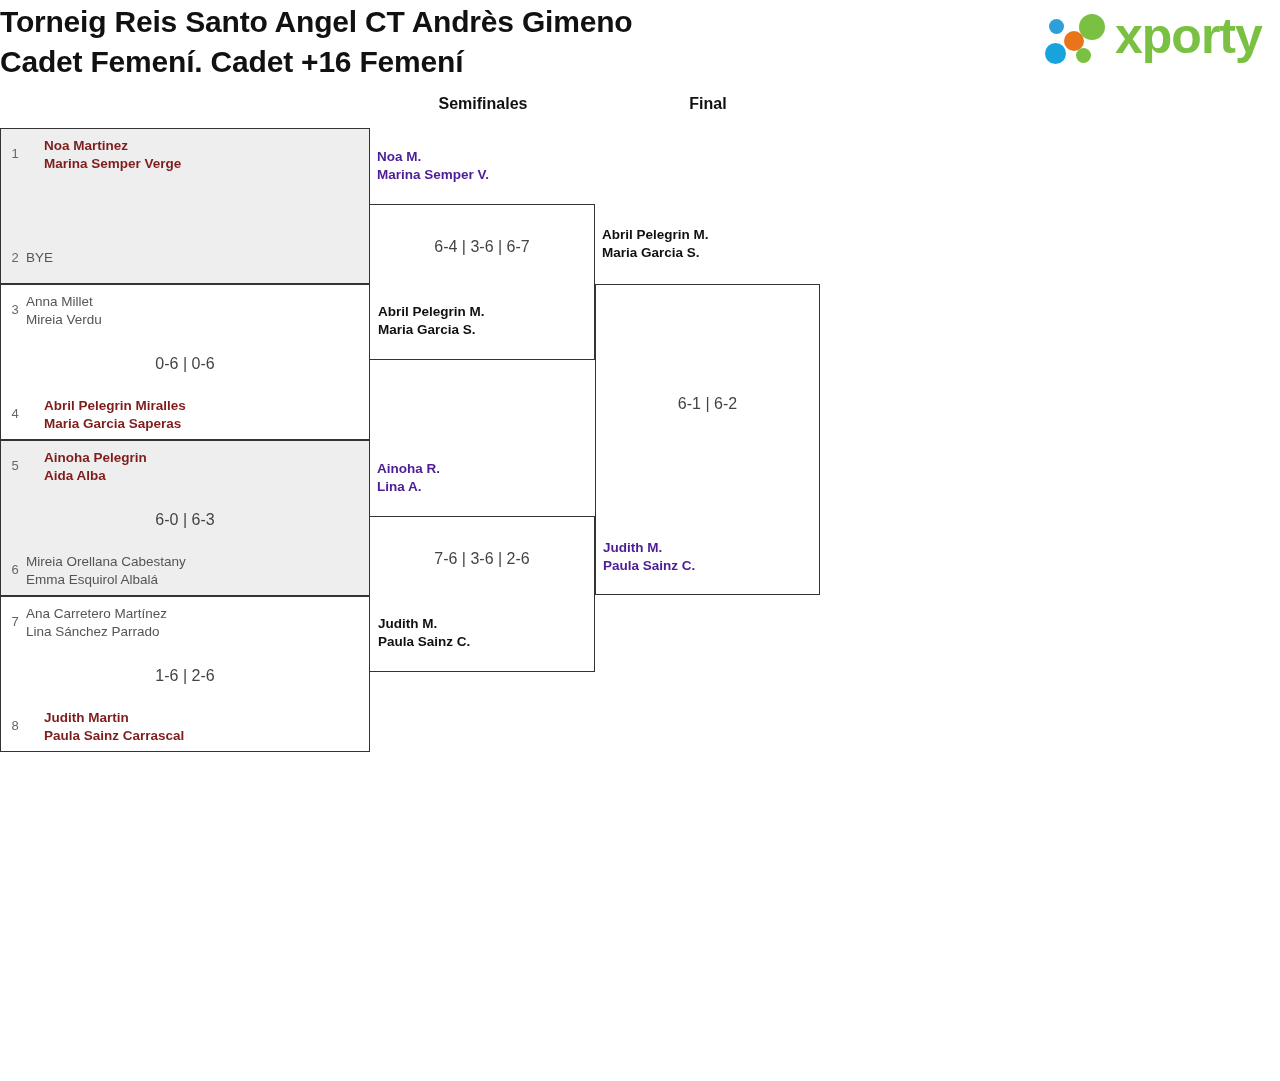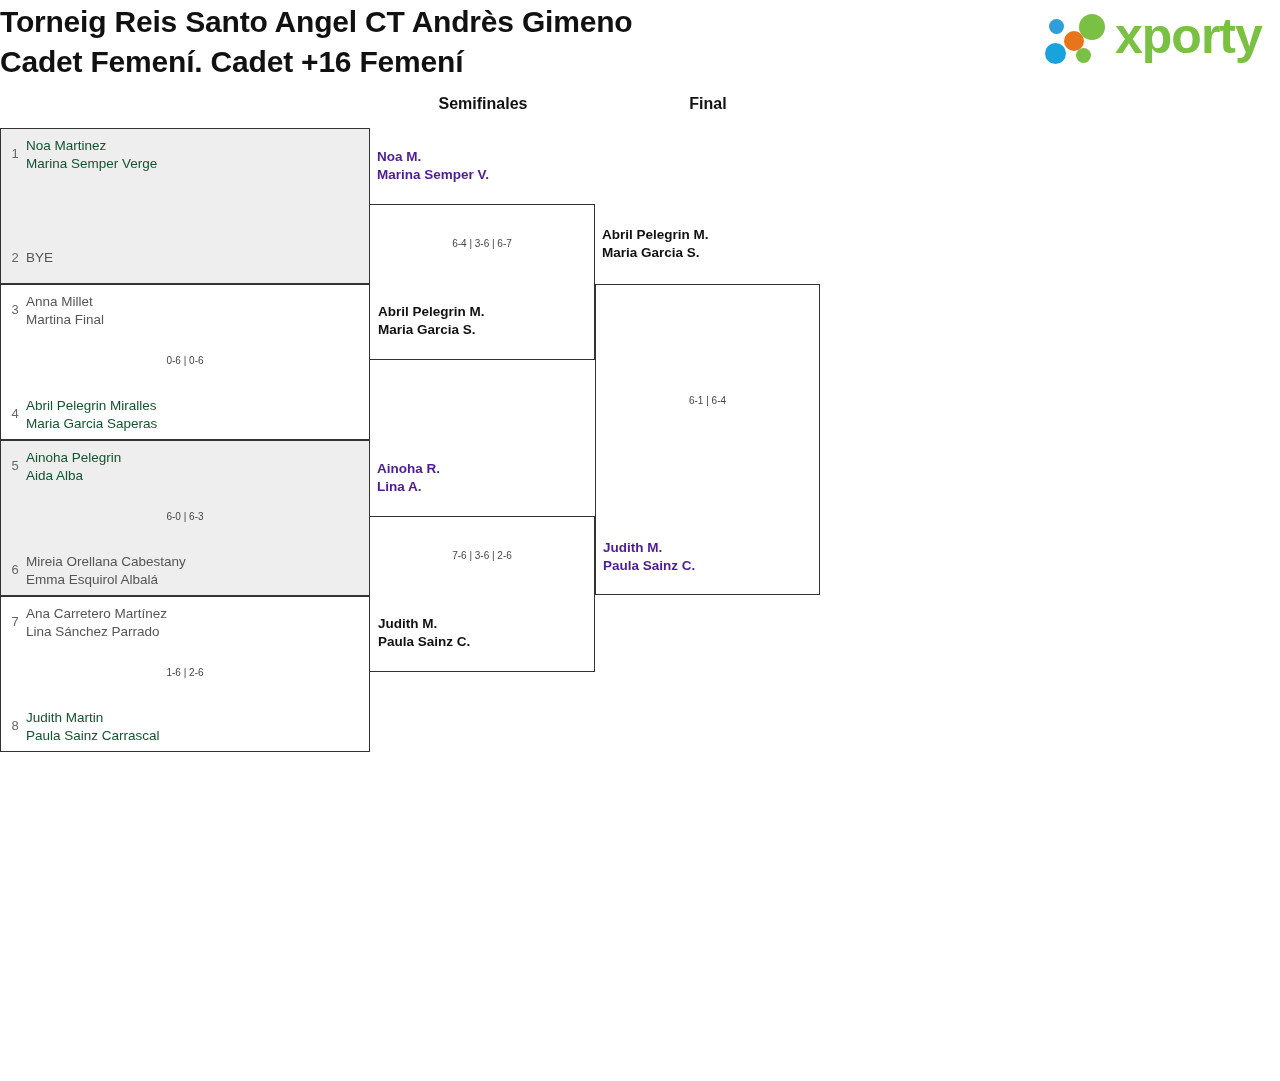--- a/index.html
+++ b/index.html
@@ -47,27 +47,27 @@
   .fn{border:1px solid #333333;background:#ffffff;}
 
   .seed{
     position:absolute;left:7px;
     font-size:13px;color:#666666;width:14px;text-align:center;
   }
   .team{
     position:absolute;left:25px;right:6px;
     font-size:13.5px;line-height:18px;
   }
-  .team.win{font-weight:normal;color:#14532d;}
+  .team.win{font-weight:bold;color:#7f1d1d;margin-left:18px;}
   .team.lose{font-weight:normal;color:#555555;}
   .team .ln{white-space:nowrap;}
 
   .score{
     position:absolute;left:0;right:0;
-    text-align:center;font-size:10px;color:#444444;
+    text-align:center;font-size:16px;color:#444444;
   }
 
   
   .out-team{
     position:absolute;
     font-size:13.5px;line-height:18px;
   }
   .out-team.win{font-weight:bold;color:#111111;}
   .out-team.lose{font-weight:bold;color:#4c1d95;}
   .out-team .ln{white-space:nowrap;}
@@ -107,21 +107,21 @@
     <div class="team lose" style="top:120px;">
       <div class="ln">BYE</div>
       <div class="ln"></div>
     </div>
   </div>
 
   <div class="box qf" style="left:0px;top:284px;width:370px;height:156px;">
     <div class="seed" style="top:17px;">3</div>
     <div class="team lose" style="top:8px;">
       <div class="ln">Anna Millet</div>
-      <div class="ln">Martina Final</div>
+      <div class="ln">Mireia Verdu</div>
     </div>
     <div class="score" style="top:70px;">0-6 | 0-6</div>
     <div class="seed" style="top:121px;">4</div>
     <div class="team win" style="top:112px;">
       <div class="ln">Abril Pelegrin Miralles</div>
       <div class="ln">Maria Garcia Saperas</div>
     </div>
   </div>
 
   <div class="box qf shaded" style="left:0px;top:440px;width:370px;height:156px;">
@@ -177,20 +177,20 @@
       <div class="ln">Paula Sainz C.</div>
     </div>
   </div>
 
   <div class="out-team win" style="left:602px;top:226px;">
     <div class="ln">Abril Pelegrin M.</div>
     <div class="ln">Maria Garcia S.</div>
   </div>
 
   <div class="box fn" style="left:595px;top:284px;width:225px;height:311px;">
-    <div class="score" style="top:110px;">6-1 | 6-4</div>
+    <div class="score" style="top:110px;">6-1 | 6-2</div>
     <div class="out-team lose" style="left:7px;top:254px;">
       <div class="ln">Judith M.</div>
       <div class="ln">Paula Sainz C.</div>
     </div>
   </div>
 
 </div>
 
 </body></html>

